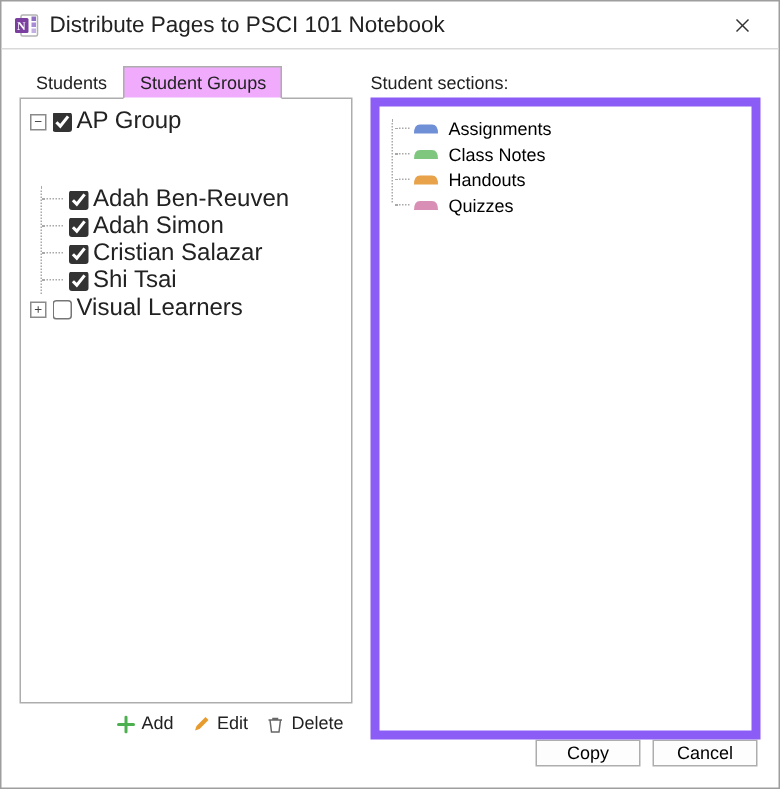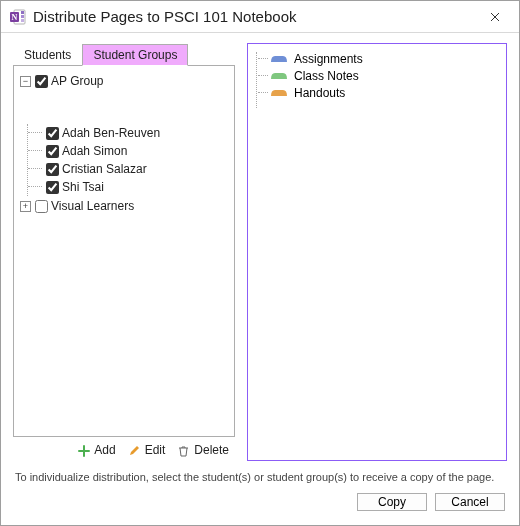--- a/index.html
+++ b/index.html
@@ -118,21 +118,21 @@
     line-height: 1;
     color: #444;
     background: #fff;
     margin-right: 1px;
   }
   .chk {
     width: 13px; height: 13px;
     accent-color: #333;
     margin: 0;
   }
-  .node-label { font-size: 12px; color: #222; }
+  .node-label { font-size: 16px; color: #222; }
   .tree ul.children {
     margin-left: 7px;
     border-left: 1px dotted #a9a9a9;
     padding-left: 18px;
     margin-top: 35px;
   }
   .tree ul.children > li::before {
     content: "";
     position: absolute;
     left: -18px;
@@ -157,21 +157,21 @@
   .action .ico { width: 13px; height: 13px; display:inline-flex; align-items:center; justify-content:center;}
   .sections-label {
     height: 22px;
     display: flex;
     align-items: flex-end;
     padding-bottom: 3px;
     font-size: 12px;
     color: #222;
   }
   .sections-box {
-    border: 1px solid #8b5cf6;
+    border: 6px solid #8b5cf6;
     flex: 1;
     background: #fff;
     padding: 6px;
     overflow: auto;
   }
   .sections-box ul { list-style:none; margin:0; padding:0 0 0 2px; }
   .sections-box li {
     position: relative;
     padding: 1px 0 1px 14px;
     display: flex;
@@ -325,20 +325,21 @@
               <svg width="11" height="12" viewBox="0 0 11 12">
                   <path d="M1 3h9M2 3l1 8h5l1-8M4 3V2h3v1" fill="none" stroke="#666" stroke-width="1"></path>
                 </svg>
             </span>
             <span>Delete</span>
           </span>
         </div>
       </div>
 
       <div class="right-pane">
+        <div class="sections-label">Student sections:</div>
         <div class="sections-box sections-wrap">
           <div class="vline"></div>
           <ul>
             <li>
               <span class="tab-icon">
                 <svg width="18" height="11" viewBox="0 0 18 11">
                     <path d="M1 10 Q1 4 5 4 L13 4 Q17 4 17 10 Z" fill="#6f8fd6"></path>
                   </svg>
               </span>
               <span>Assignments</span>
@@ -352,25 +353,32 @@
               <span>Class Notes</span>
             </li>
             <li>
               <span class="tab-icon">
                 <svg width="18" height="11" viewBox="0 0 18 11">
                     <path d="M1 10 Q1 4 5 4 L13 4 Q17 4 17 10 Z" fill="#e7a24a"></path>
                   </svg>
               </span>
               <span>Handouts</span>
             </li>
+            <li>
+              <span class="tab-icon">
+                <svg width="18" height="11" viewBox="0 0 18 11">
+                    <path d="M1 10 Q1 4 5 4 L13 4 Q17 4 17 10 Z" fill="#d98fb5"></path>
+                  </svg>
+              </span>
+              <span>Quizzes</span>
+            </li>
           </ul>
         </div>
       </div>
     </div>
 
-    <div class="footer-note">To individualize distribution, select the student(s) or student group(s) to receive a copy of the page.</div>
 
     <div class="button-row">
       <div class="btn">Copy</div>
       <div class="btn">Cancel</div>
     </div>
   </div>
 </div>
 
 </body></html>

